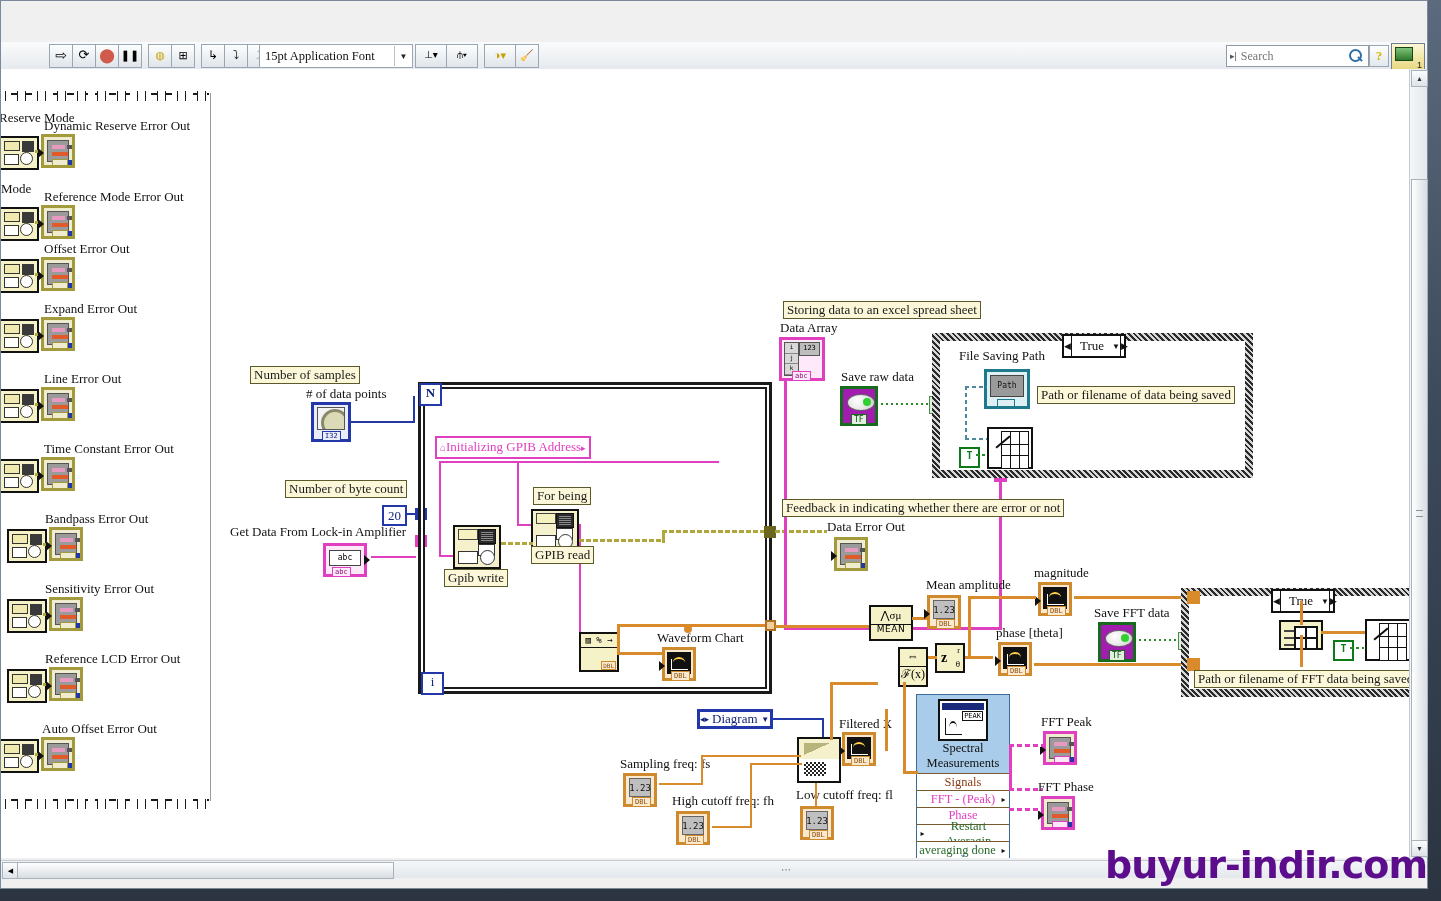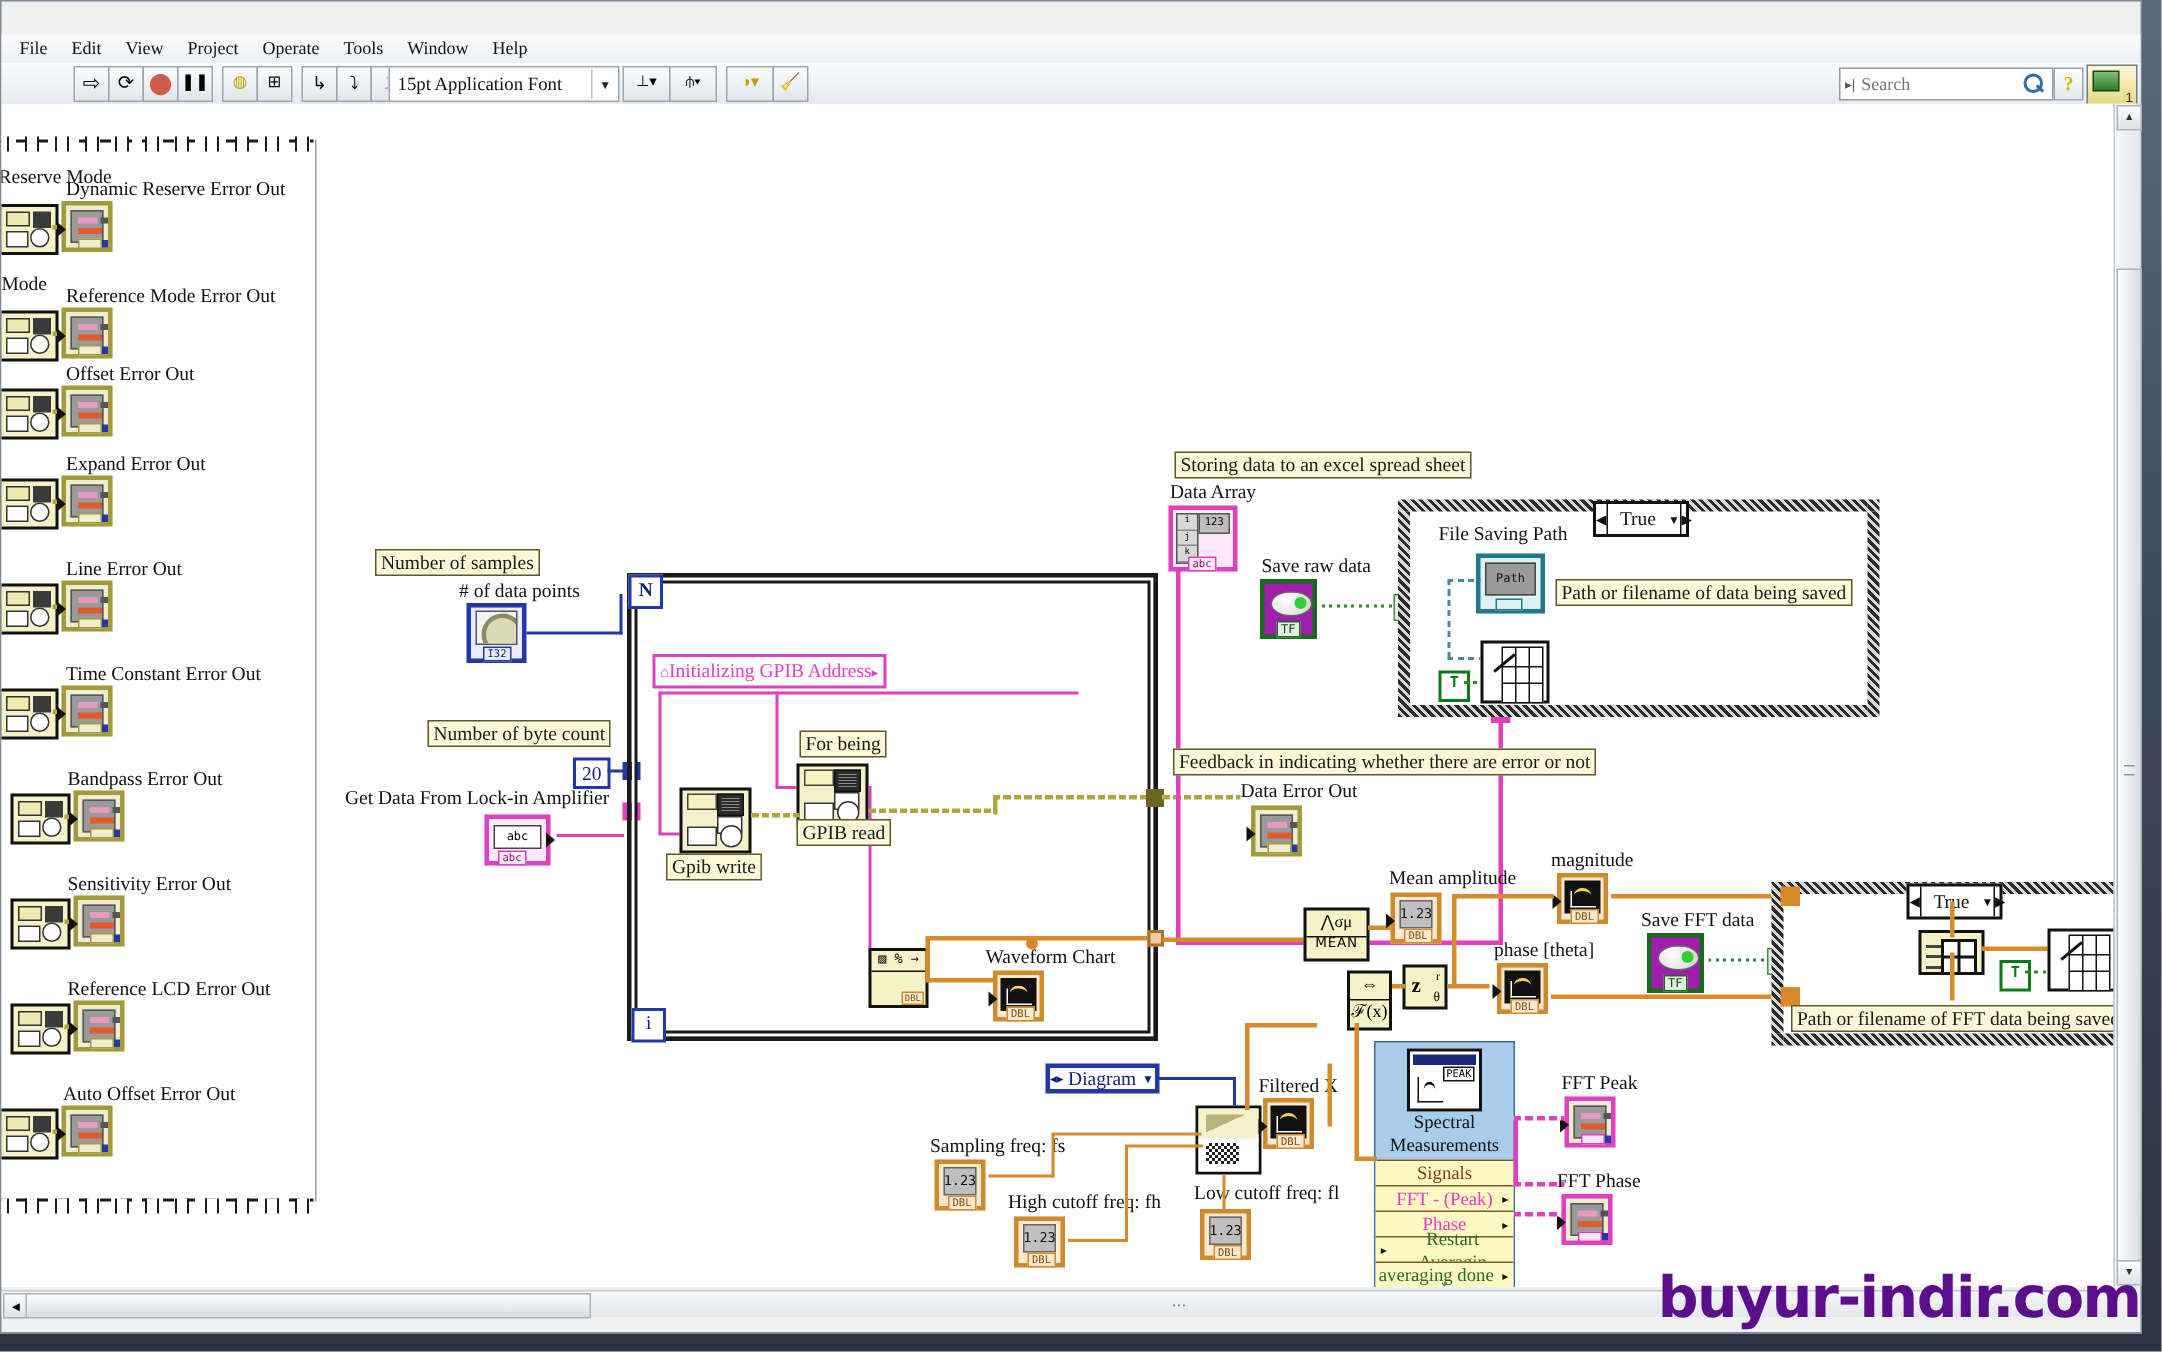--- a/index.html
+++ b/index.html
@@ -257,21 +257,21 @@
      background:#fff;border:2px solid #111;}
   .expressvi .icon .bar{position:absolute;left:2px;top:2px;right:2px;height:7px;background:#1a2a7a;}
   .expressvi .icon .pk{position:absolute;right:3px;top:10px;font-size:7px;background:#fff;border:1px solid #111;
      padding:0 1px;font-family:"DejaVu Sans Mono",monospace;}
   .expressvi .icon .crv{position:absolute;left:5px;bottom:4px;width:16px;height:16px;
      border-left:1px solid #111;border-bottom:1px solid #111;}
   .expressvi .icon .crv:after{content:"";position:absolute;left:3px;top:3px;width:8px;height:11px;
      border-top:2px solid #111;border-radius:50% 50% 0 0;}
   .expressvi .ttl{position:absolute;left:0;right:0;top:46px;text-align:center;font-size:12.5px;
      color:#111;font-family:"Liberation Serif",serif;line-height:15px;}
-  .exrow{position:absolute;left:0;right:0;height:17px;border-top:1px solid #7a5a2a;background:#fef9c3;
+  .exrow{position:absolute;left:0;right:0;height:17px;border-top:1px solid #7a5a2a;background:#ffffff;
      font-family:"Liberation Serif",serif;font-size:12.5px;display:flex;align-items:center;}
   .exrow .t{flex:1;text-align:center;}
   .exrow .ar{width:11px;text-align:center;font-size:8px;color:#111;}
   .exrow.sig .t{color:#8a3a12;}
   .exrow.pink .t{color:#e040c0;}
   .exrow.grn .t{color:#2a6a2a;}
   .expressvi .chev{position:absolute;left:50%;transform:translateX(-50%);bottom:1px;font-size:9px;color:#3a6a9a;}
   
   .marquee{position:absolute;box-sizing:border-box;
      background:
@@ -282,32 +282,20 @@
         #1a1a1a 0 1px,#fff 1px 8px,#1a1a1a 8px 9px,transparent 9px 20px);}
   .vdiv{position:absolute;width:1px;background:#9a9a9a;}
   .tunnel{position:absolute;box-sizing:border-box;}
 </style>
 </head>
 <body>
 
 <div class="app">
 
 
-  <div class="menubar">
-    <ul id="menu-list">
-        <li>File</li>
-        <li>Edit</li>
-        <li>View</li>
-        <li>Project</li>
-        <li>Operate</li>
-        <li>Tools</li>
-        <li>Window</li>
-        <li>Help</li>
-      </ul>
-  </div>
 
   <div class="toolbar">
     <div class="tgrp" style="left:48px">
       <div class="tbtn" style="font-size:14px;text-align:center;line-height:20px;">⇨</div>
       <div class="tbtn" style="font-size:13px;text-align:center;line-height:20px;">⟳</div>
       <div class="tbtn" style="text-align:center;line-height:20px;color:#d05a4c;font-size:14px;">⬤</div>
       <div class="tbtn" style="text-align:center;line-height:20px;font-size:11px;">❚❚</div>
       <div class="tsep"></div>
       <div class="tbtn" style="text-align:center;line-height:20px;font-size:11px;color:#c8a000;">◍</div>
       <div class="tbtn" style="text-align:center;line-height:20px;font-size:11px;">⊞</div>
@@ -828,21 +816,21 @@
       <div class="exrow sig" style="top:78px;">
         <div class="ar"></div>
         <div class="t">Signals</div>
         <div class="ar"></div>
       </div>
       <div class="exrow pink" style="top:95px;">
         <div class="ar"></div>
         <div class="t">FFT - (Peak)</div>
         <div class="ar">▸</div>
       </div>
-      <div class="exrow pink" style="top:112px;">
+      <div class="exrow pink" style="top:112px;flex-direction:column;">
         <div class="ar"></div>
         <div class="t">Phase</div>
         <div class="ar">▸</div>
       </div>
       <div class="exrow grn" style="top:129px;">
         <div class="ar">▸</div>
         <div class="t">Restart Averagin</div>
       </div>
       <div class="exrow grn" style="top:146px;">
         <div class="t">averaging done</div>

